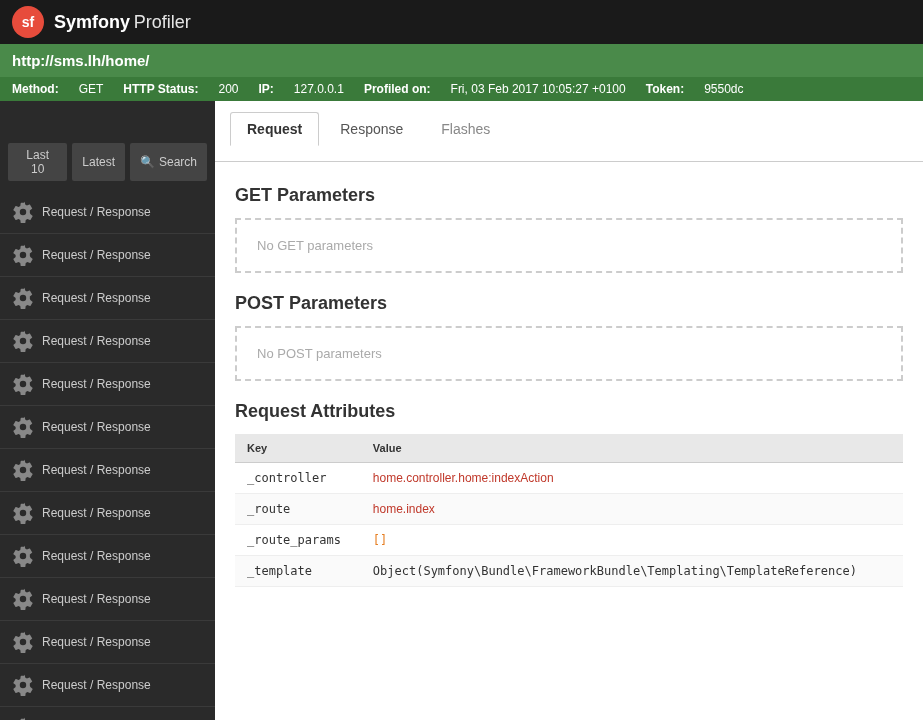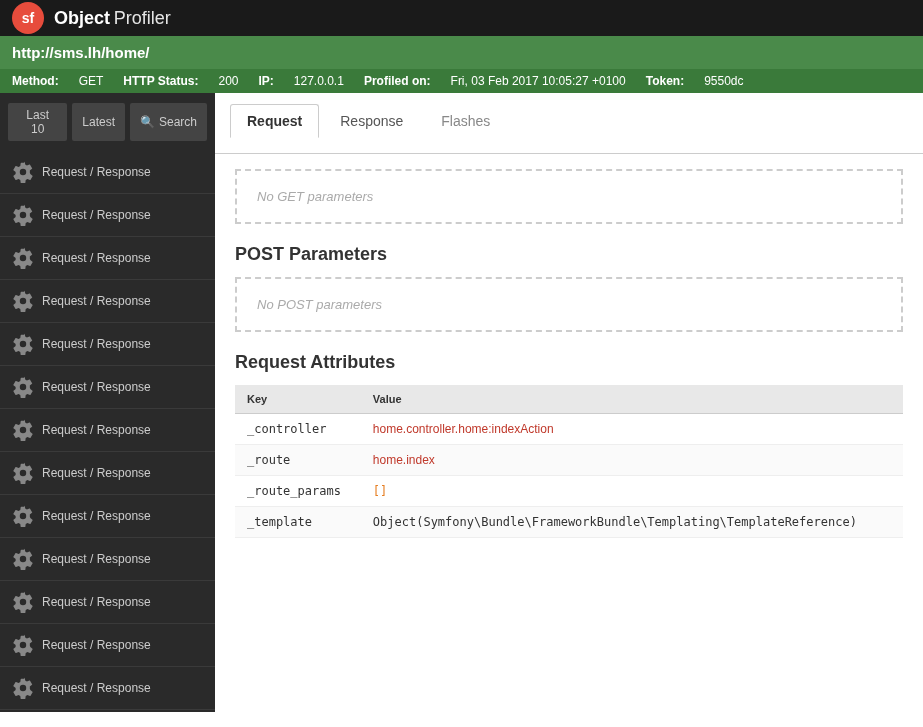--- a/index.html
+++ b/index.html
@@ -4,21 +4,21 @@
   <style>
     * { box-sizing: border-box; margin: 0; padding: 0; }
     body { font-family: Arial, Helvetica, sans-serif; font-size: 13px; background: #fff; color: #333; }
 
     
     #topbar {
       background: #1a1a1a;
       display: flex;
       align-items: center;
       padding: 0 12px;
-      height: 36px;
+      height: 44px;
     }
     #topbar .sf-logo {
       width: 32px; height: 32px;
       background: #e74c3c;
       border-radius: 50%;
       display: flex; align-items: center; justify-content: center;
       color: #fff; font-weight: bold; font-size: 14px;
       margin-right: 10px; flex-shrink: 0;
     }
     #topbar .title-text {
@@ -64,20 +64,21 @@
       background: #2a2a2a;
       flex-shrink: 0;
       overflow-y: auto;
     }
 
     #sidebar-buttons {
       display: flex;
       gap: 5px;
       padding: 10px 8px;
       background: #2a2a2a;
+      margin-top: 32px;
     }
     .sidebar-btn {
       background: #444;
       color: #ccc;
       border: none;
       padding: 5px 10px;
       font-size: 12px;
       cursor: pointer;
       border-radius: 2px;
     }
@@ -148,21 +149,20 @@
       color: #333;
       margin-bottom: 12px;
       margin-top: 8px;
     }
     .empty-box {
       border: 2px dashed #ccc;
       padding: 18px 20px;
       color: #aaa;
       font-size: 13px;
       margin-bottom: 20px;
-      font-style: italic;
     }
 
     
     .attr-table {
       width: 100%;
       border-collapse: collapse;
       margin-top: 10px;
     }
     .attr-table th {
       background: #e8e8e8;
@@ -184,21 +184,21 @@
     .val-link { color: #c0392b; text-decoration: none; }
     .val-orange { color: #e67e22; }
   </style>
 </head>
 <body>
 
 <div id="topbar">
   <div class="sf-logo">
     <span>sf</span>
   </div>
-  <span class="title-text">Object</span>&nbsp;
+  <span class="title-text">Symfony</span>&nbsp;
   <span class="title-profiler">Profiler</span>
 </div>
 
 <div id="urlbar">
   <span>http://sms.lh/home/</span>
 </div>
 
 <div id="metabar">
   <span class="label">Method:</span>
   <span class="value">GET</span>
@@ -316,20 +316,21 @@
       <div class="tab">
         <span>Response</span>
       </div>
       <div class="tab inactive">
         <span>Flashes</span>
       </div>
     </div>
 
     <div id="content-body">
 
+      <h2 class="section-title">GET Parameters</h2>
       <div class="empty-box">
         <span>No GET parameters</span>
       </div>
 
       <h2 class="section-title">POST Parameters</h2>
       <div class="empty-box">
         <span>No POST parameters</span>
       </div>
 
       <h2 class="section-title">Request Attributes</h2>

